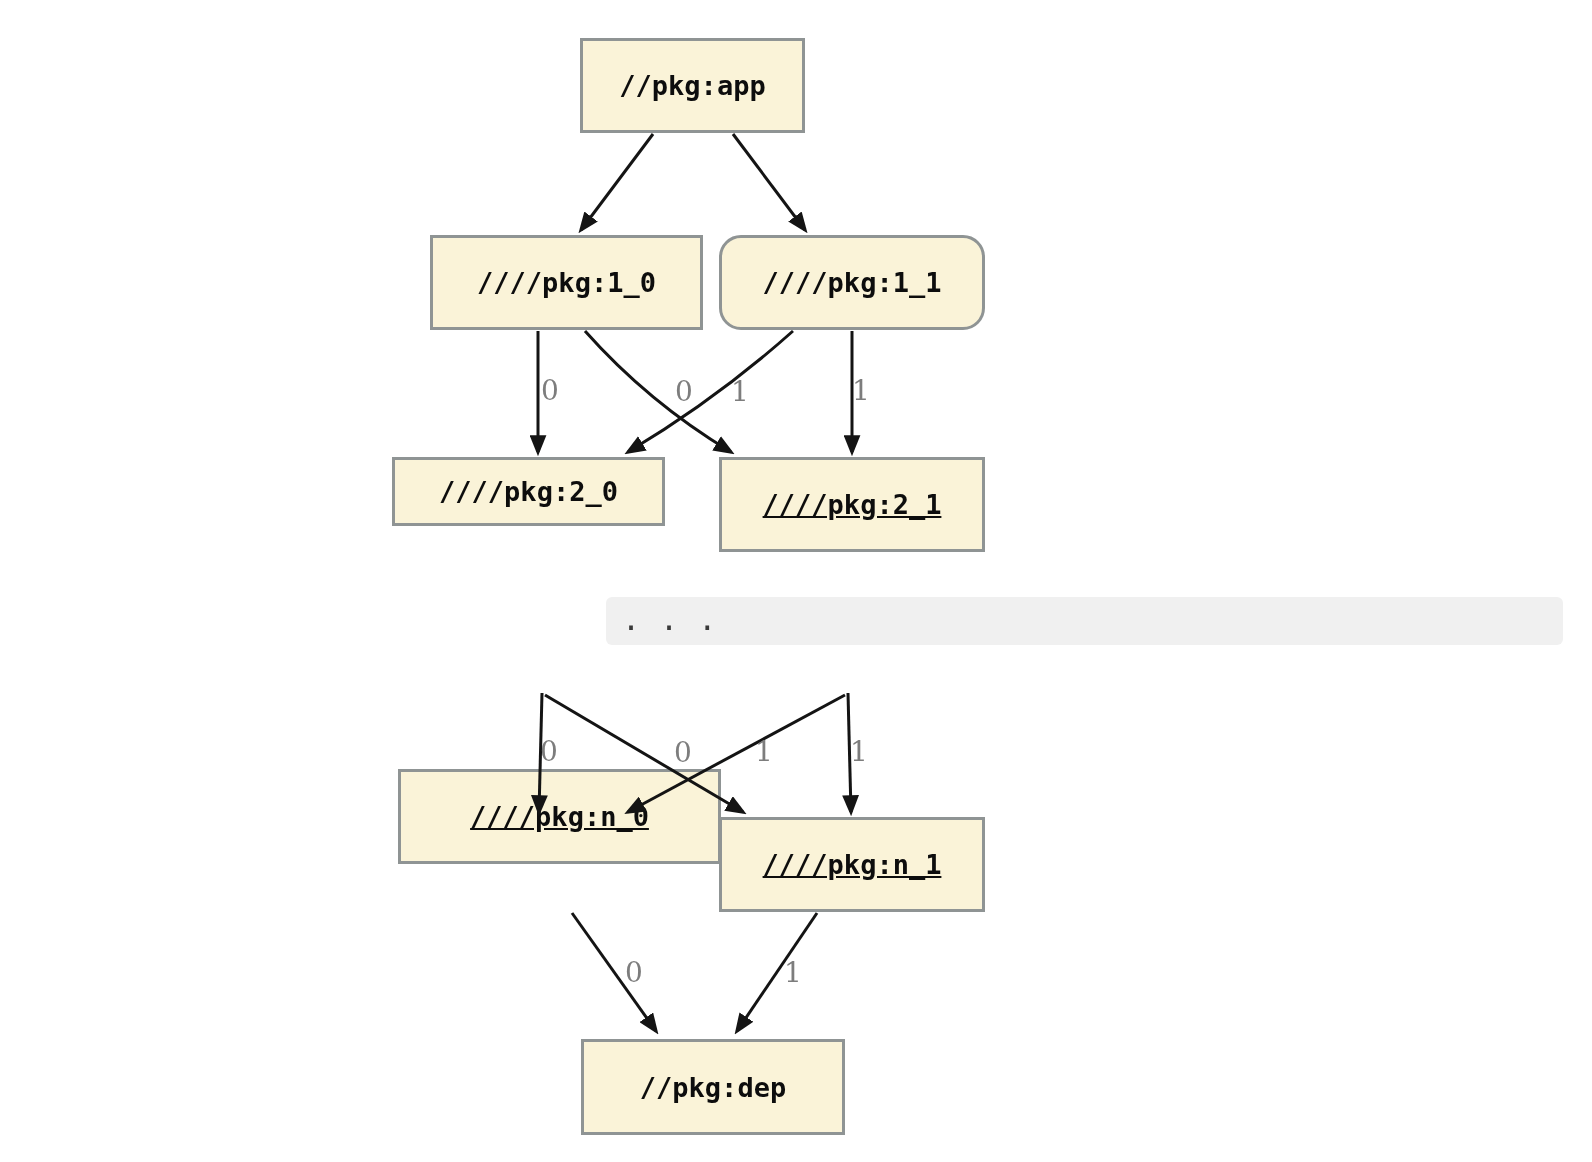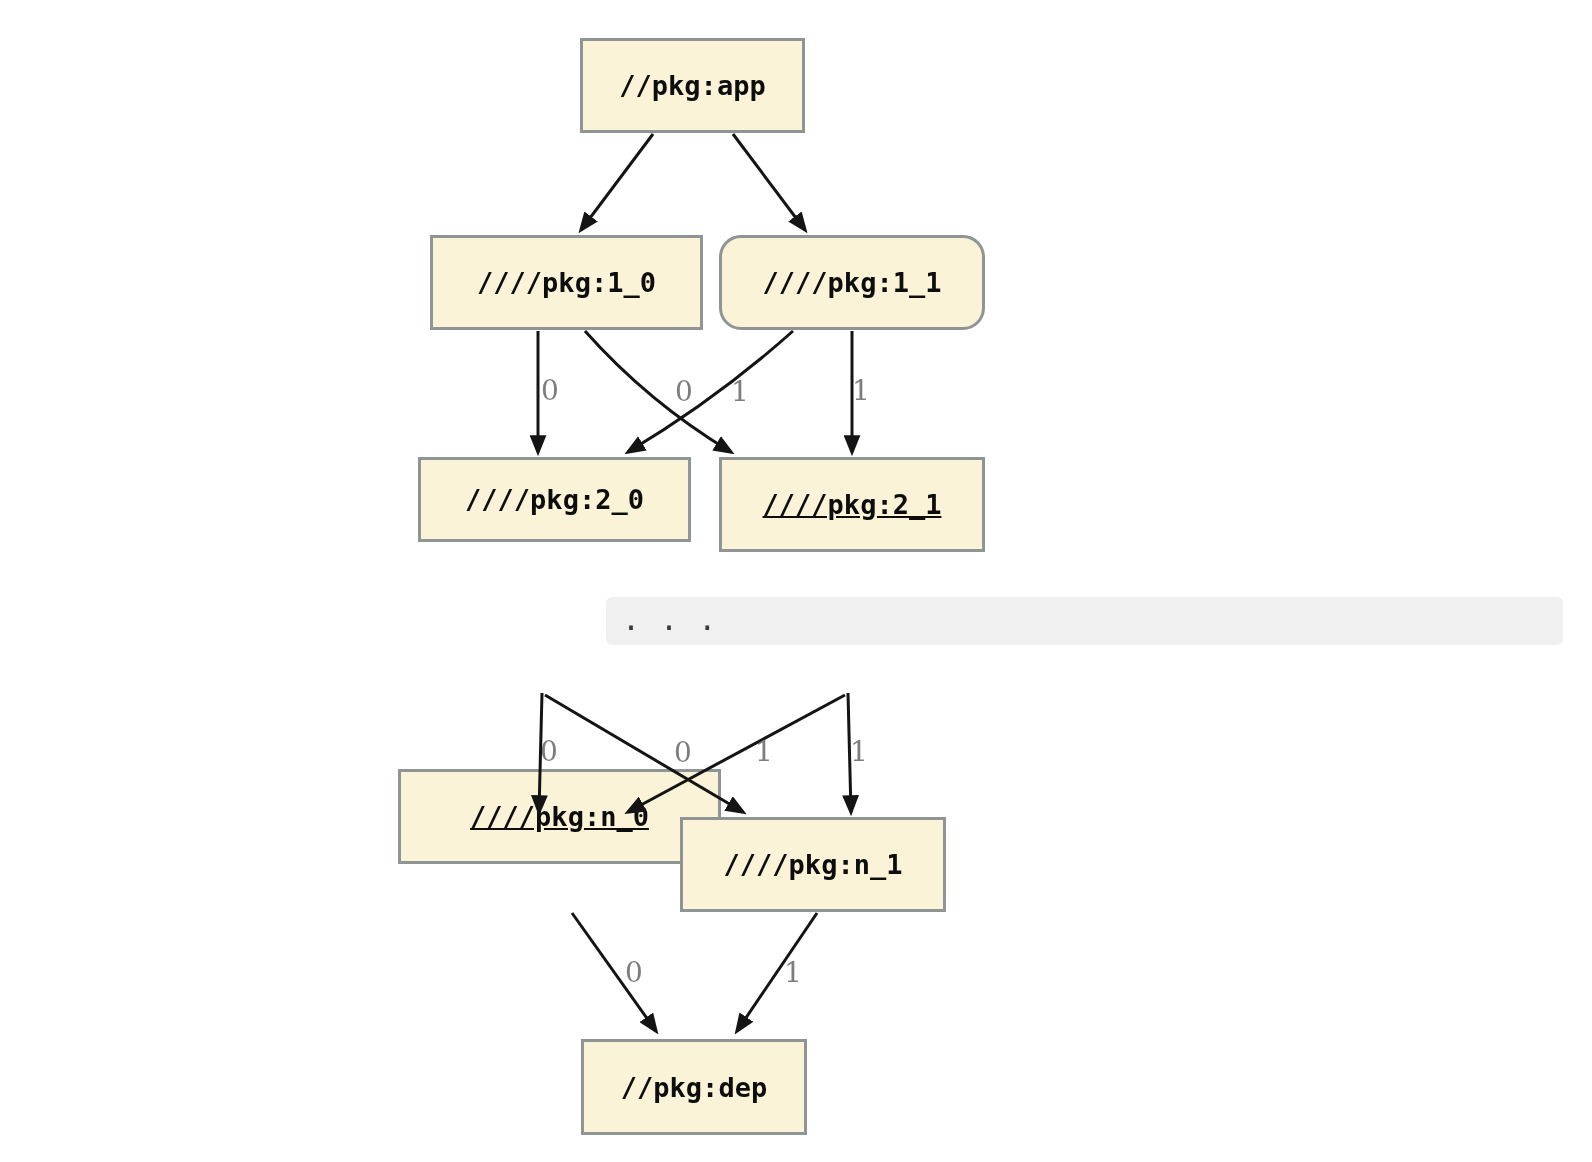--- a/index.html
+++ b/index.html
@@ -51,25 +51,25 @@
     letter-spacing: 1px;
     color: #3a3a3a;
     padding-left: 16px;
     white-space: nowrap;
     overflow: hidden;
   }
   
   .n-app  { left: 580px; top: 38px;   width: 225px; height: 95px; }
   .n-1_0  { left: 398px; top: 235px;  width: 273px; height: 95px; margin-left: 32px; }
   .n-1_1  { left: 719px; top: 235px;  width: 266px; height: 95px; border-radius: 22px; }
-  .n-2_0  { left: 418px; top: 457px;  width: 273px; height: 85px; }
+  .n-2_0  { left: 392px; top: 457px;  width: 273px; height: 69px; }
   .n-2_1  { left: 719px; top: 457px;  width: 266px; height: 95px; text-decoration: underline; }
   .n-n_0  { left: 398px; top: 769px;  width: 323px; height: 95px; text-decoration: underline; }
-  .n-n_1  { left: 680px; top: 817px;  width: 266px; height: 95px; }
-  .n-dep  { left: 581px; top: 1039px; width: 226px; height: 96px; }
+  .n-n_1  { left: 719px; top: 817px;  width: 266px; height: 95px; text-decoration: underline; }
+  .n-dep  { left: 581px; top: 1039px; width: 264px; height: 96px; }
 </style>
 </head>
 <body>
 
 <div class="canvas">
 
   <div class="node n-app">//pkg:app</div>
   <div class="node n-1_0">////pkg:1_0</div>
   <div class="node n-1_1">////pkg:1_1</div>
   <div class="node n-2_0">////pkg:2_0</div>

